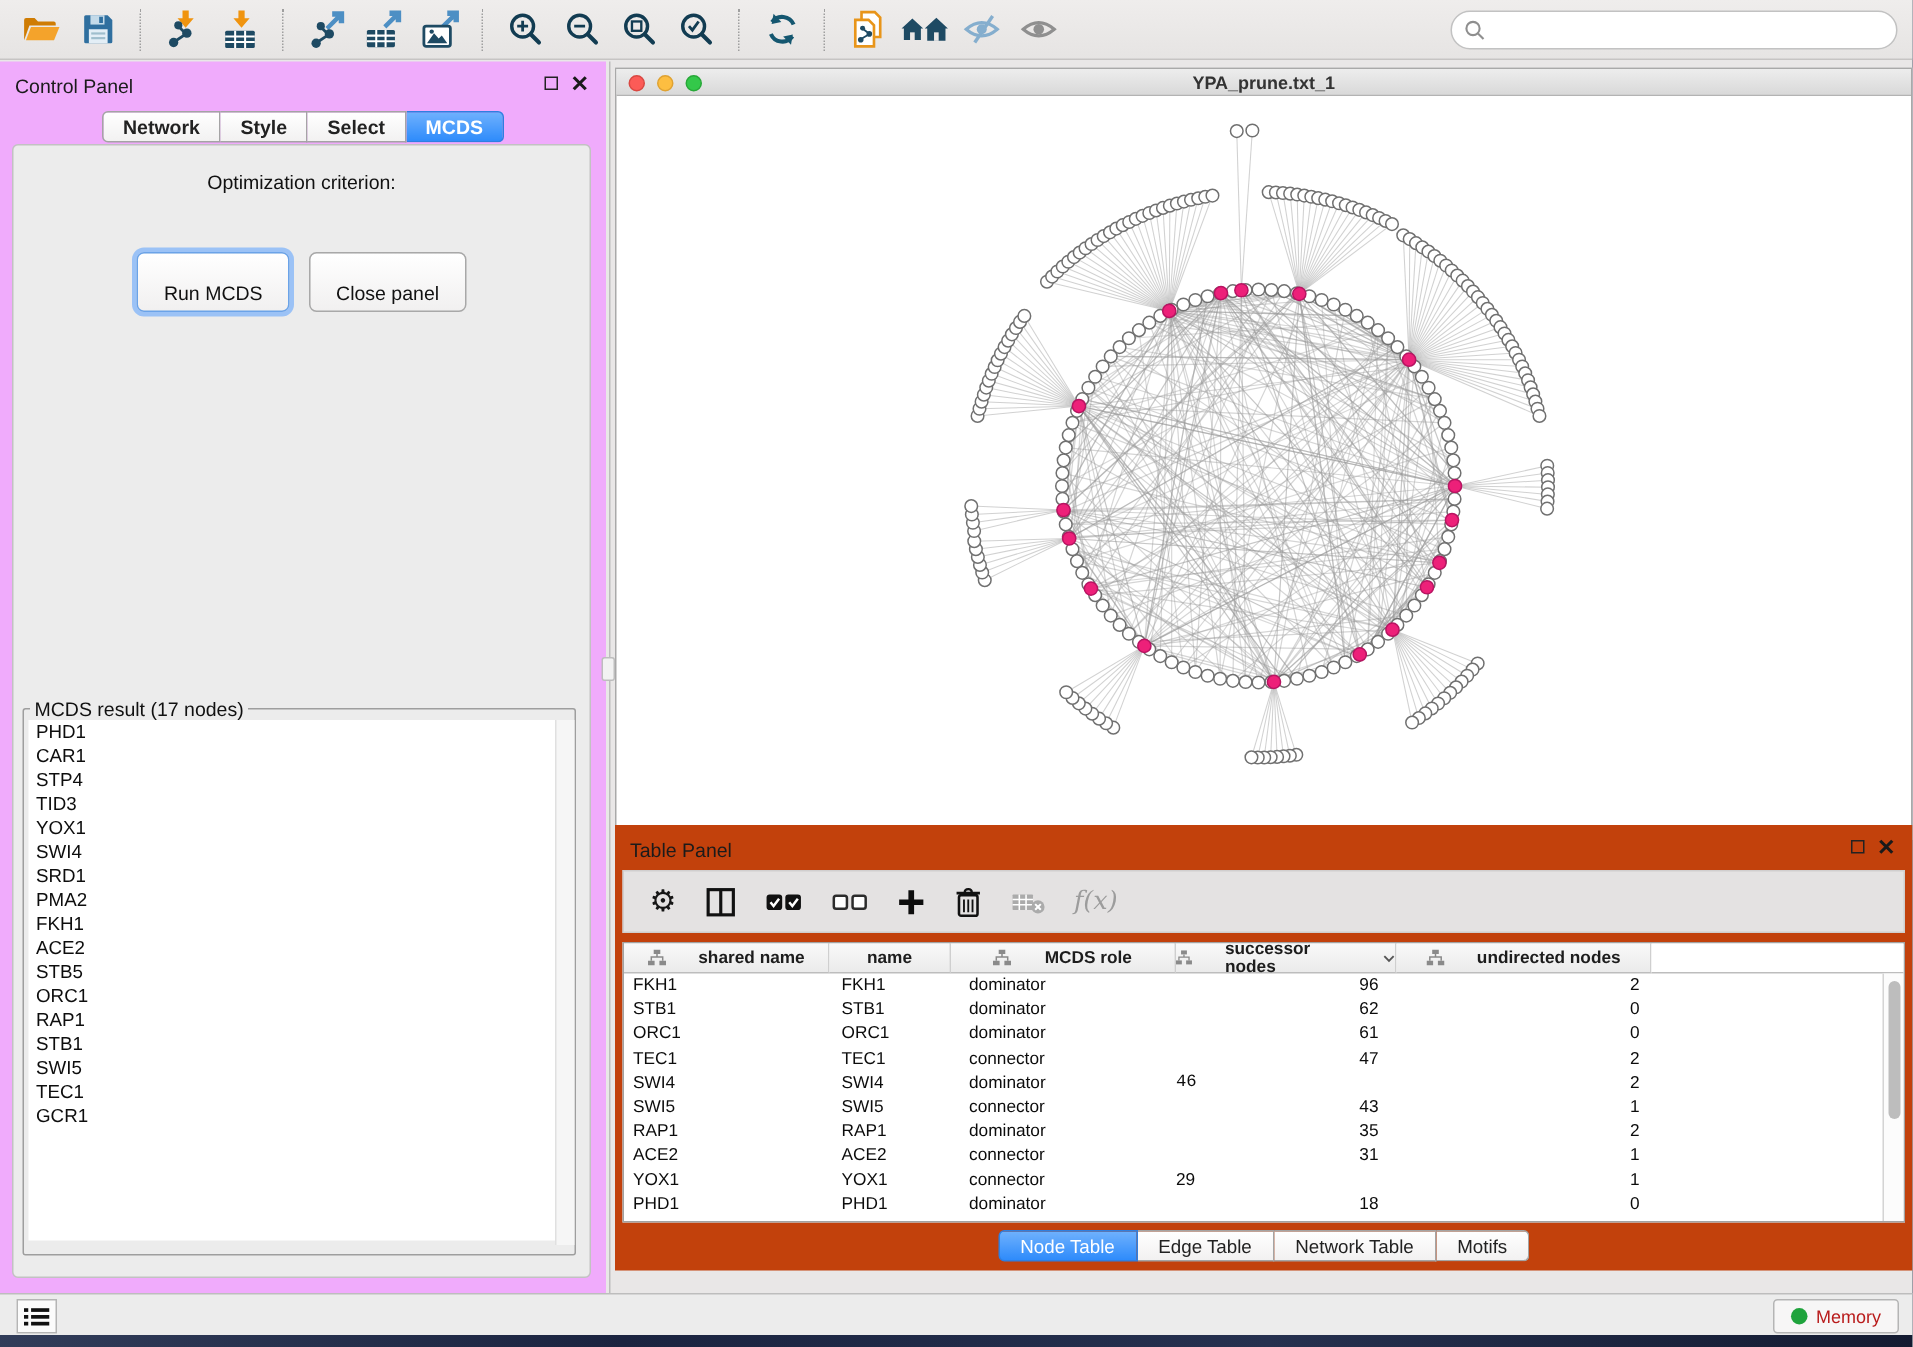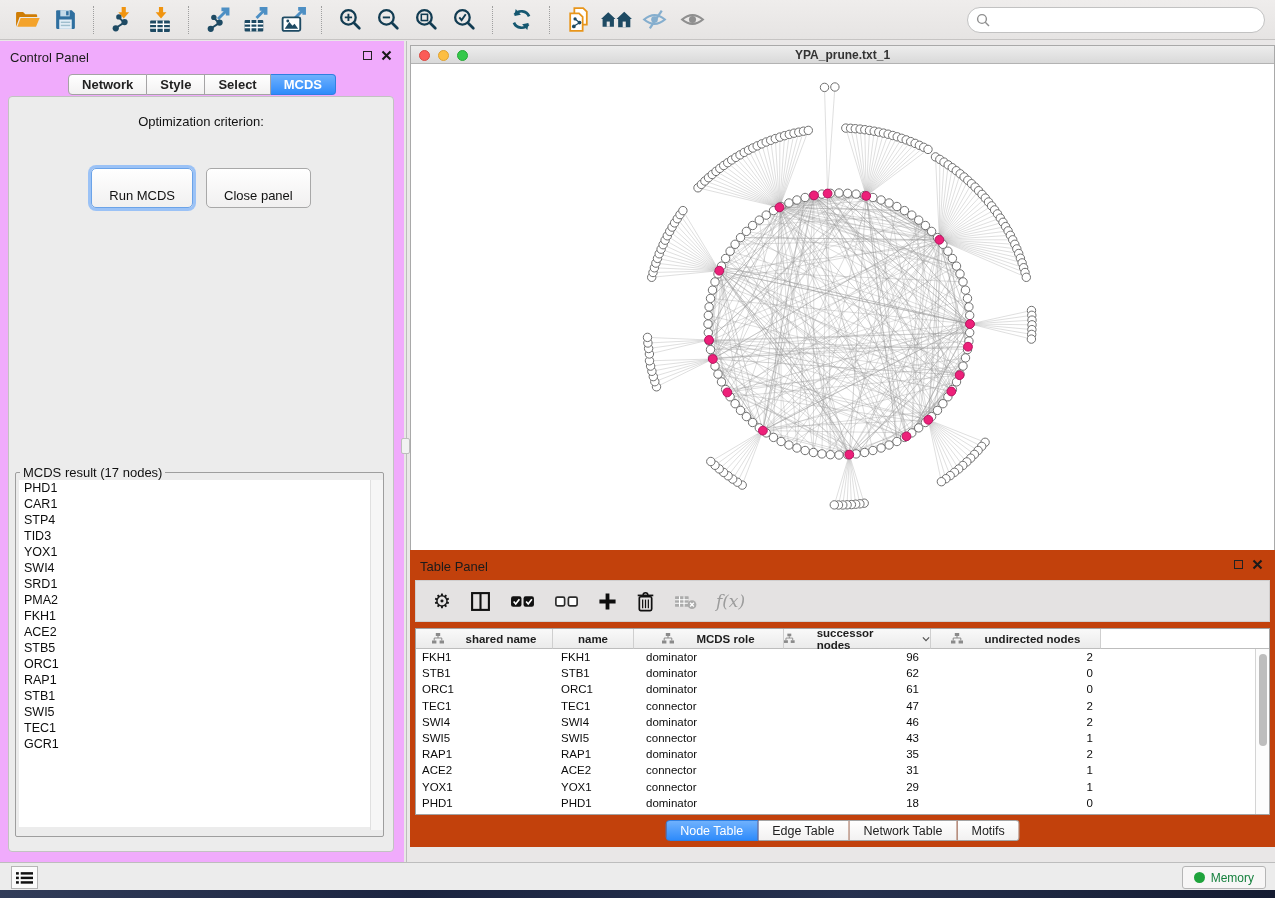--- a/index.html
+++ b/index.html
@@ -92,21 +92,21 @@
 
   .tp-tabs { position:absolute; left:50%; transform:translateX(-50%); top:270px; }
   .tp-tabs .seg-btn { font-weight:normal; font-size:12.5px; padding:2px 14px; }
 
   
   .statusbar { position:absolute; left:0; top:862px; width:100%; height:28px; background:#ececec;
                border-top:1px solid #bdbdbd; }
   .sb-left-btn { position:absolute; left:11px; top:3px; width:27px; height:23px; background:#fbfbfb;
                  border:1px solid #b5b5b5; display:flex; align-items:center; justify-content:center; }
   .memory-btn { position:absolute; right:9px; top:3px; height:23px; background:#f7f6f6; border:1px solid #b5b5b5;
-                border-radius:3px; display:flex; align-items:center; gap:6px; padding:0 11px; font-size:12px; color:#15803d; }
+                border-radius:3px; display:flex; align-items:center; gap:6px; padding:0 11px; font-size:12px; color:#b91c1c; }
   .memdot { width:11px; height:11px; border-radius:50%; background:#1fa33c; }
 </style>
 </head>
 <body>
 
 <div id="screen">
 <div id="app">
 
   <div class="toolbar">
     <div class="tbtn">
@@ -1188,21 +1188,21 @@
               <div class="g-cell" style="width: 137px; text-align: left; padding-left: 6px;">TEC1</div>
               <div class="g-cell" style="width: 81px; text-align: left; padding-left: 8px;">TEC1</div>
               <div class="g-cell" style="width: 150px; text-align: left; padding-left: 12px;">connector</div>
               <div class="g-cell" style="width: 147px; text-align: right; padding-right: 12px;">47</div>
               <div class="g-cell" style="width: 170px; text-align: right; padding-right: 8px;">2</div>
             </div>
             <div class="g-row">
               <div class="g-cell" style="width: 137px; text-align: left; padding-left: 6px;">SWI4</div>
               <div class="g-cell" style="width: 81px; text-align: left; padding-left: 8px;">SWI4</div>
               <div class="g-cell" style="width: 150px; text-align: left; padding-left: 12px;">dominator</div>
-              <div class="g-cell" style="width: 147px; text-align: right; padding-right: 12px;">46</div>
+              <div class="g-cell" style="width: 147px; padding-right: 12px; font-family: Liberation Mono, monospace;">46</div>
               <div class="g-cell" style="width: 170px; text-align: right; padding-right: 8px;">2</div>
             </div>
             <div class="g-row">
               <div class="g-cell" style="width: 137px; text-align: left; padding-left: 6px;">SWI5</div>
               <div class="g-cell" style="width: 81px; text-align: left; padding-left: 8px;">SWI5</div>
               <div class="g-cell" style="width: 150px; text-align: left; padding-left: 12px;">connector</div>
               <div class="g-cell" style="width: 147px; text-align: right; padding-right: 12px;">43</div>
               <div class="g-cell" style="width: 170px; text-align: right; padding-right: 8px;">1</div>
             </div>
             <div class="g-row">
@@ -1216,21 +1216,21 @@
               <div class="g-cell" style="width: 137px; text-align: left; padding-left: 6px;">ACE2</div>
               <div class="g-cell" style="width: 81px; text-align: left; padding-left: 8px;">ACE2</div>
               <div class="g-cell" style="width: 150px; text-align: left; padding-left: 12px;">connector</div>
               <div class="g-cell" style="width: 147px; text-align: right; padding-right: 12px;">31</div>
               <div class="g-cell" style="width: 170px; text-align: right; padding-right: 8px;">1</div>
             </div>
             <div class="g-row">
               <div class="g-cell" style="width: 137px; text-align: left; padding-left: 6px;">YOX1</div>
               <div class="g-cell" style="width: 81px; text-align: left; padding-left: 8px;">YOX1</div>
               <div class="g-cell" style="width: 150px; text-align: left; padding-left: 12px;">connector</div>
-              <div class="g-cell" style="width: 147px; text-align: right; padding-right: 12px;">29</div>
+              <div class="g-cell" style="width: 147px; text-align: left; padding-right: 12px;">29</div>
               <div class="g-cell" style="width: 170px; text-align: right; padding-right: 8px;">1</div>
             </div>
             <div class="g-row">
               <div class="g-cell" style="width: 137px; text-align: left; padding-left: 6px;">PHD1</div>
               <div class="g-cell" style="width: 81px; text-align: left; padding-left: 8px;">PHD1</div>
               <div class="g-cell" style="width: 150px; text-align: left; padding-left: 12px;">dominator</div>
               <div class="g-cell" style="width: 147px; text-align: right; padding-right: 12px;">18</div>
               <div class="g-cell" style="width: 170px; text-align: right; padding-right: 8px;">0</div>
             </div>
           </div>

